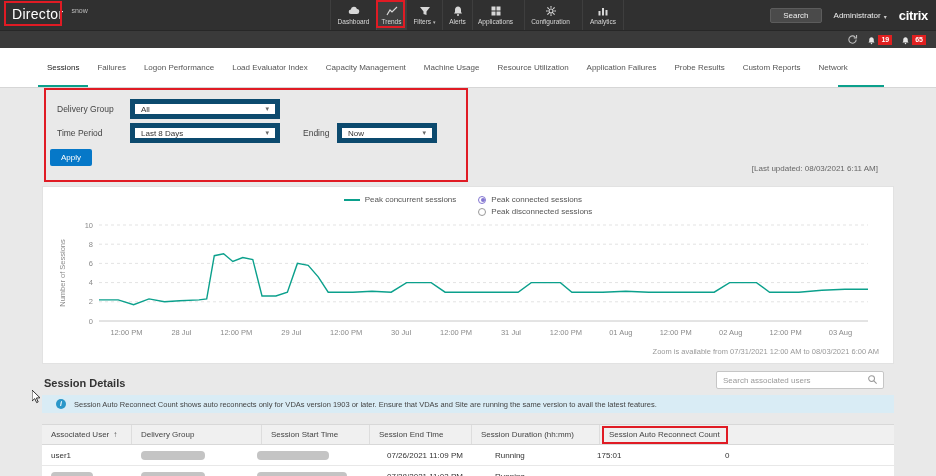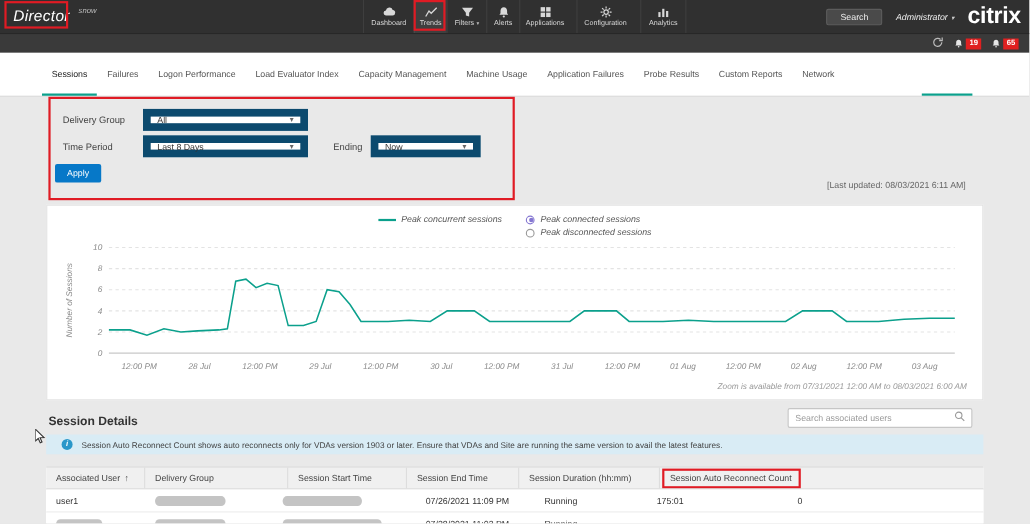--- a/index.html
+++ b/index.html
@@ -2,57 +2,57 @@
 <html><head>
 <meta charset="utf-8">
 <style>
   * { margin:0; padding:0; box-sizing:border-box; }
   html,body { width:936px; height:476px; overflow:hidden; }
   body { font-family:"Liberation Sans", sans-serif; background:#eaeaea; position:relative; }
   .screen { position:relative; width:936px; height:476px; background:#e9e9e9; overflow:hidden; }
 
   
   .topbar { position:absolute; left:0; top:0; width:936px; height:30px; background:#303030; color:#fff; }
-  .logo-wrap { position:absolute; left:12px; top:6px; display:flex; align-items:flex-start;font-style:italic; }
+  .logo-wrap { position:absolute; left:12px; top:6px; display:flex; align-items:flex-start; }
   .logo { font-size:14px; color:#fff; letter-spacing:.3px; }
   .site-name { font-size:7px; color:#bdbdbd; margin-left:8px; margin-top:1px; }
   .topnav { position:absolute; left:330px; top:0; height:30px; display:flex; align-items:stretch; }
   .nav-item { display:flex; flex-direction:column; align-items:center; justify-content:center; gap:1px; color:#d8d8d8; font-size:6.5px; cursor:pointer; border-left:1px solid rgba(255,255,255,.07); }
   .nav-item:last-child { border-right:1px solid rgba(255,255,255,.07); }
   .nav-item.active { background:#3f3f3f; }
   .nav-item svg { display:block; }
   .nav-caret { font-size:5px; color:#bbb; }
   .w46{width:46px}.w30{width:30px}.w36{width:36px}.w52{width:52px}.w42{width:42px}
   .ml6{margin-left:6px}
   .top-right { position:absolute; right:8px; top:0; height:30px; display:flex; align-items:center; gap:12px;margin-left:28px; }
   .search-btn { background:#4a4a4a; border:1px solid #5c5c5c; border-radius:2px; color:#eee; font-size:8px; padding:2px 12px; cursor:pointer; }
-  .admin { font-size:8px; color:#eee; display:flex; align-items:flex-end; gap:3px; cursor:pointer;font-style:italic; }
+  .admin { font-size:8px; color:#eee; display:flex; align-items:flex-end; gap:3px; cursor:pointer; }
   .caret { font-size:6px; color:#ccc; }
-  .citrix-logo { font-size:21px; font-weight:bold; color:#fff; letter-spacing:-.3px; }
+  .citrix-logo { font-size:13px; font-weight:bold; color:#fff; letter-spacing:-.3px; }
 
   
   .subbar { position:absolute; left:0; top:30px; width:936px; height:18px; background:#3a3a3a; border-top:1px solid #272727; display:flex; justify-content:flex-end; align-items:center; gap:9px; padding-right:10px; }
   .badge-group { display:flex; align-items:center; gap:2px; cursor:pointer; }
   .badge { background:#e02020; color:#fff; font-size:7px; font-weight:bold; padding:0 3px; height:10px; line-height:10px; }
 
   
   .tabbar { position:absolute; left:0; top:48px; width:936px; height:40px; background:#fff; border-bottom:1px solid #d6d6d6; display:flex; align-items:stretch; padding-left:38px; }
   .tab { font-size:8px; color:#555; display:flex; align-items:center; padding:0 9px; cursor:pointer; white-space:nowrap; }
   .tab.active { color:#1a1a1a; box-shadow:inset 0 -2px 0 #0ba08c; }
   .tab-strip-indicator { position:absolute; right:52px; bottom:0; width:46px; height:2px; background:#0ba08c; }
 
   
   .flabel { position:absolute; font-size:8.5px; color:#444; }
-  .dropdown { position:absolute; height:20px; background:#fff; border:7px solid #0c4a6e; display:flex; align-items:center; justify-content:space-between; padding:0 6px; font-size:8px; color:#333; cursor:pointer; }
+  .dropdown { position:absolute; height:20px; background:#fff; border:5px solid #0c4a6e; display:flex; align-items:center; justify-content:space-between; padding:0 6px; font-size:8px; color:#333; cursor:pointer; }
   .dd-caret { font-size:7px; color:#666; }
   .apply-btn { position:absolute; left:50px; top:149px; background:#0678c8; color:#fff; border:none; font-size:8px; padding:4px 11px; border-radius:2px; cursor:pointer; font-family:"Liberation Sans",sans-serif; }
   .last-updated { position:absolute; right:58px; top:151px; font-size:8px; color:#666;margin-top:13px; }
 
   
-  .chart-card { position:absolute; left:42px; top:186px; width:852px; height:178px; background:#fff; border:1px solid #e2e2e2;font-style:italic; }
+  .chart-card { position:absolute; left:42px; top:186px; width:852px; height:178px; background:#fff; border:1px solid #e2e2e2; }
   .legend { position:absolute; left:0; top:8px; width:100%; display:flex; justify-content:center; align-items:flex-start; gap:22px; }
   .legend-item { display:flex; align-items:center; gap:5px; font-size:8px; color:#555; }
   .line-swatch { width:16px; height:2px; background:#0ba08c; }
   .radio-col { display:flex; flex-direction:column; gap:3px; }
   .radio { width:8px; height:8px; border-radius:50%; border:1px solid #999; position:relative; background:#fff; cursor:pointer; }
   .radio.sel { border-color:#8476d1; }
   .radio.sel::after { content:""; position:absolute; left:1.5px; top:1.5px; width:4px; height:4px; border-radius:50%; background:#8476d1; }
   .chart-svg { position:absolute; left:10px; top:30px; }
   .chart-svg text.tick { font-size:7.5px; fill:#8a8a8a; font-family:"Liberation Sans",sans-serif; }
   .zoom-note { position:absolute; right:14px; bottom:7px; font-size:7.5px; color:#999; }
@@ -215,20 +215,21 @@
     </span>
   </div>
 
   <div class="tabbar">
     <span class="tab active">Sessions</span>
     <span class="tab">Failures</span>
     <span class="tab">Logon Performance</span>
     <span class="tab">Load Evaluator Index</span>
     <span class="tab">Capacity Management</span>
     <span class="tab">Machine Usage</span>
+    <span class="tab">Resource Utilization</span>
     <span class="tab">Application Failures</span>
     <span class="tab">Probe Results</span>
     <span class="tab">Custom Reports</span>
     <span class="tab">Network</span>
     <span class="tab-strip-indicator"></span>
   </div>
 
   <span class="flabel" style="left:57px; top:104px;">Delivery Group</span>
   <div class="dropdown" style="left:130px; top:99px; width:150px;">
     <span>All</span>

